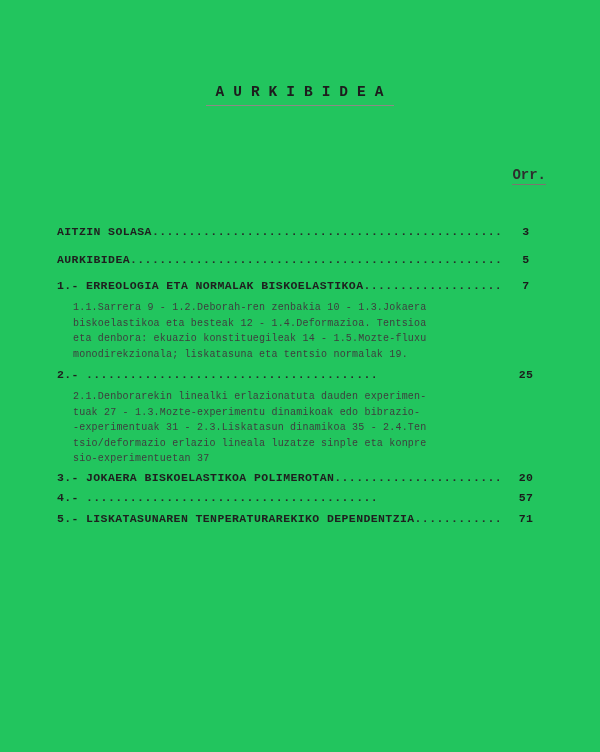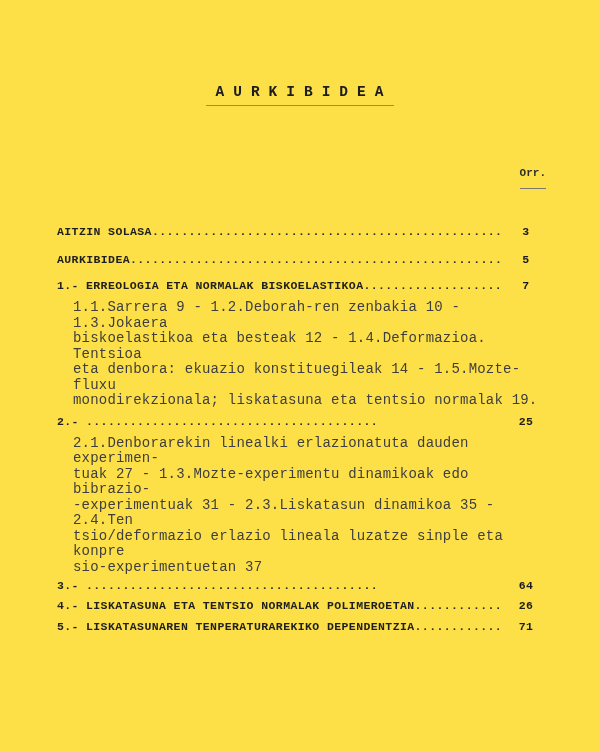--- a/index.html
+++ b/index.html
@@ -1,21 +1,21 @@
 <!DOCTYPE html>
 <html><head>
 <meta charset="utf-8">
 <style>
   html, body { margin: 0; padding: 0; background: #e8e8e6; }
   .page {
     position: relative;
     width: 600px;
     height: 752px;
     margin: 0 auto;
-    background: #fde047;
+    background: #22c55e;
     overflow: hidden;
     font-family: "Liberation Mono", "DejaVu Sans Mono", monospace;
     color: #2b2b2b;
   }
   .doc-title-wrap {
     position: absolute;
     top: 83px;
     left: 0;
     width: 100%;
     text-align: center;
@@ -27,25 +27,25 @@
     letter-spacing: 0.62em;
     color: #1d1d1d;
     padding: 0 2px 5px 10px;
     border-bottom: 1.5px solid #8d8a84;
     white-space: nowrap;
   }
   .page-col-label {
     position: absolute;
     top: 167px;
     right: 54px;
-    font-size: 11px;
+    font-size: 14px;
     font-weight: bold;
     color: #2e2e2e;
     border-bottom: 1px solid #7b766f;
-    padding-bottom: 9px;
+    padding-bottom: 1px;
   }
   .toc {
     position: absolute;
     top: 224px;
     left: 57px;
     width: 491px;
   }
   .entry { margin-top: 0; }
   .entry:nth-of-type(2) { margin-top: 12px; }
   .entry:nth-of-type(3) { margin-top: 10px; }
@@ -77,21 +77,21 @@
     min-width: 0;
   }
   .pagenum {
     flex: 0 0 44px;
     width: 44px;
     text-align: center;
     color: #1c1c1c;
   }
   .entry-body {
     margin: 6px 0 0 16px;
-    font-size: 14px;
+    font-size: 10px;
     font-weight: normal;
     line-height: 15.5px;
     letter-spacing: 0.2px;
     color: #3e3e3e;
     white-space: pre-line;
   }
 </style>
 </head>
 <body>
 
@@ -143,31 +143,31 @@
       <div class="entry-body">2.1.Denborarekin linealki erlazionatuta dauden experimen-
 tuak 27 - 1.3.Mozte-experimentu dinamikoak edo bibrazio-
 -experimentuak 31 - 2.3.Liskatasun dinamikoa 35 - 2.4.Ten
 tsio/deformazio erlazio lineala luzatze sinple eta konpre
 sio-experimentuetan 37</div>
     </div>
 
     <div class="entry">
       <div class="entry-row">
         <span class="entry-num">3.-</span>
+        <span class="entry-label">JOKAERA BISKOELASTIKOA POLIMEROTAN</span>
         <span class="leader">........................................</span>
-        <span class="pagenum">64</span>
+        <span class="pagenum">20</span>
       </div>
     </div>
 
     <div class="entry">
       <div class="entry-row">
         <span class="entry-num">4.-</span>
-        <span class="entry-label">LISKATASUNA ETA TENTSIO NORMALAK POLIMEROETAN </span>
         <span class="leader">........................................</span>
-        <span class="pagenum">26</span>
+        <span class="pagenum">57</span>
       </div>
     </div>
 
     <div class="entry">
       <div class="entry-row">
         <span class="entry-num">5.-</span>
         <span class="entry-label">LISKATASUNAREN TENPERATURAREKIKO DEPENDENTZIA</span>
         <span class="leader">........................................</span>
         <span class="pagenum">71</span>
       </div>

